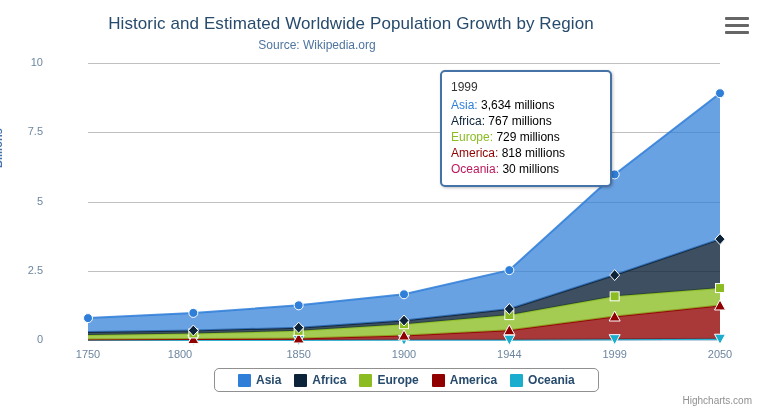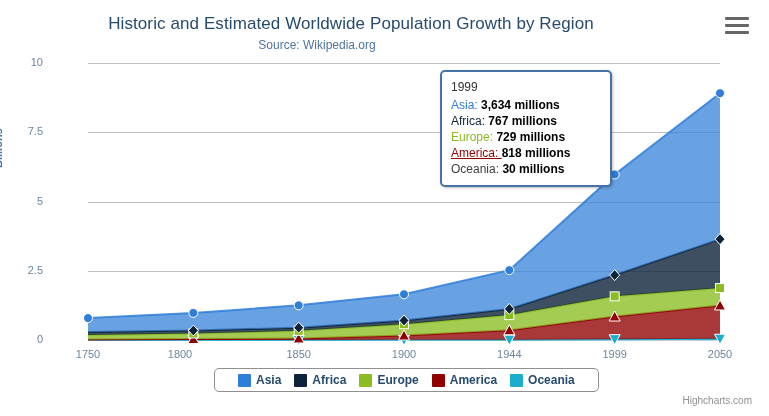--- a/index.html
+++ b/index.html
@@ -98,21 +98,21 @@
     border-radius:5px;
     padding:7px 9px 8px 9px;
     box-shadow:1px 1px 3px rgba(0,0,0,.25);
     font-size:12px;
     line-height:16px;
     z-index:30;
   }
   .tooltip .tt-header{color:#333333;font-size:12px;margin-bottom:2px;}
   .tooltip .tt-row{white-space:nowrap;}
   .tooltip .tt-name{font-size:12px;}
-  .tooltip .tt-val{font-weight:bold;color:#000000;font-size:12px;}
+  .tooltip .tt-val{font-weight:normal;color:#000000;font-size:12px;}
 
   
   .legend{
     position:absolute;
     left:214px;top:368px;
     border:1px solid #909090;
     border-radius:5px;
     background:#ffffff;
     padding:4px 23px;
     display:flex;
@@ -212,22 +212,22 @@
       <div class="xtick" style="left: 614.667px;">1999</div>
       <div class="xtick" style="left: 720px;">2050</div>
     </div>
 
   <div class="tooltip">
     <div class="tt-header">1999</div>
     <div id="tooltip-rows">
         <div class="tt-row"><span class="tt-name" style="color: rgb(47, 126, 216);">Asia: </span><span class="tt-val">3,634 millions</span></div>
         <div class="tt-row"><span class="tt-name" style="color: rgb(13, 35, 58);">Africa: </span><span class="tt-val">767 millions</span></div>
         <div class="tt-row"><span class="tt-name" style="color: rgb(139, 188, 33);">Europe: </span><span class="tt-val">729 millions</span></div>
-        <div class="tt-row"><span class="tt-name" style="color: rgb(145, 0, 0); text-decoration: underline;">America: </span><span class="tt-val">818 millions</span></div>
-        <div class="tt-row"><span class="tt-name" style="color: #404040;">Oceania: </span><span class="tt-val">30 millions</span></div>
+        <div class="tt-row"><span class="tt-name" style="color: rgb(145, 0, 0);">America: </span><span class="tt-val">818 millions</span></div>
+        <div class="tt-row"><span class="tt-name" style="color: #be185d;">Oceania: </span><span class="tt-val">30 millions</span></div>
       </div>
   </div>
 
   <div class="legend" id="legend-box">
       <div class="legend-item">
         <span class="legend-swatch" style="background: rgb(47, 126, 216);"></span>
         <span class="legend-label">Asia</span>
       </div>
       <div class="legend-item">
         <span class="legend-swatch" style="background: rgb(13, 35, 58);"></span>

